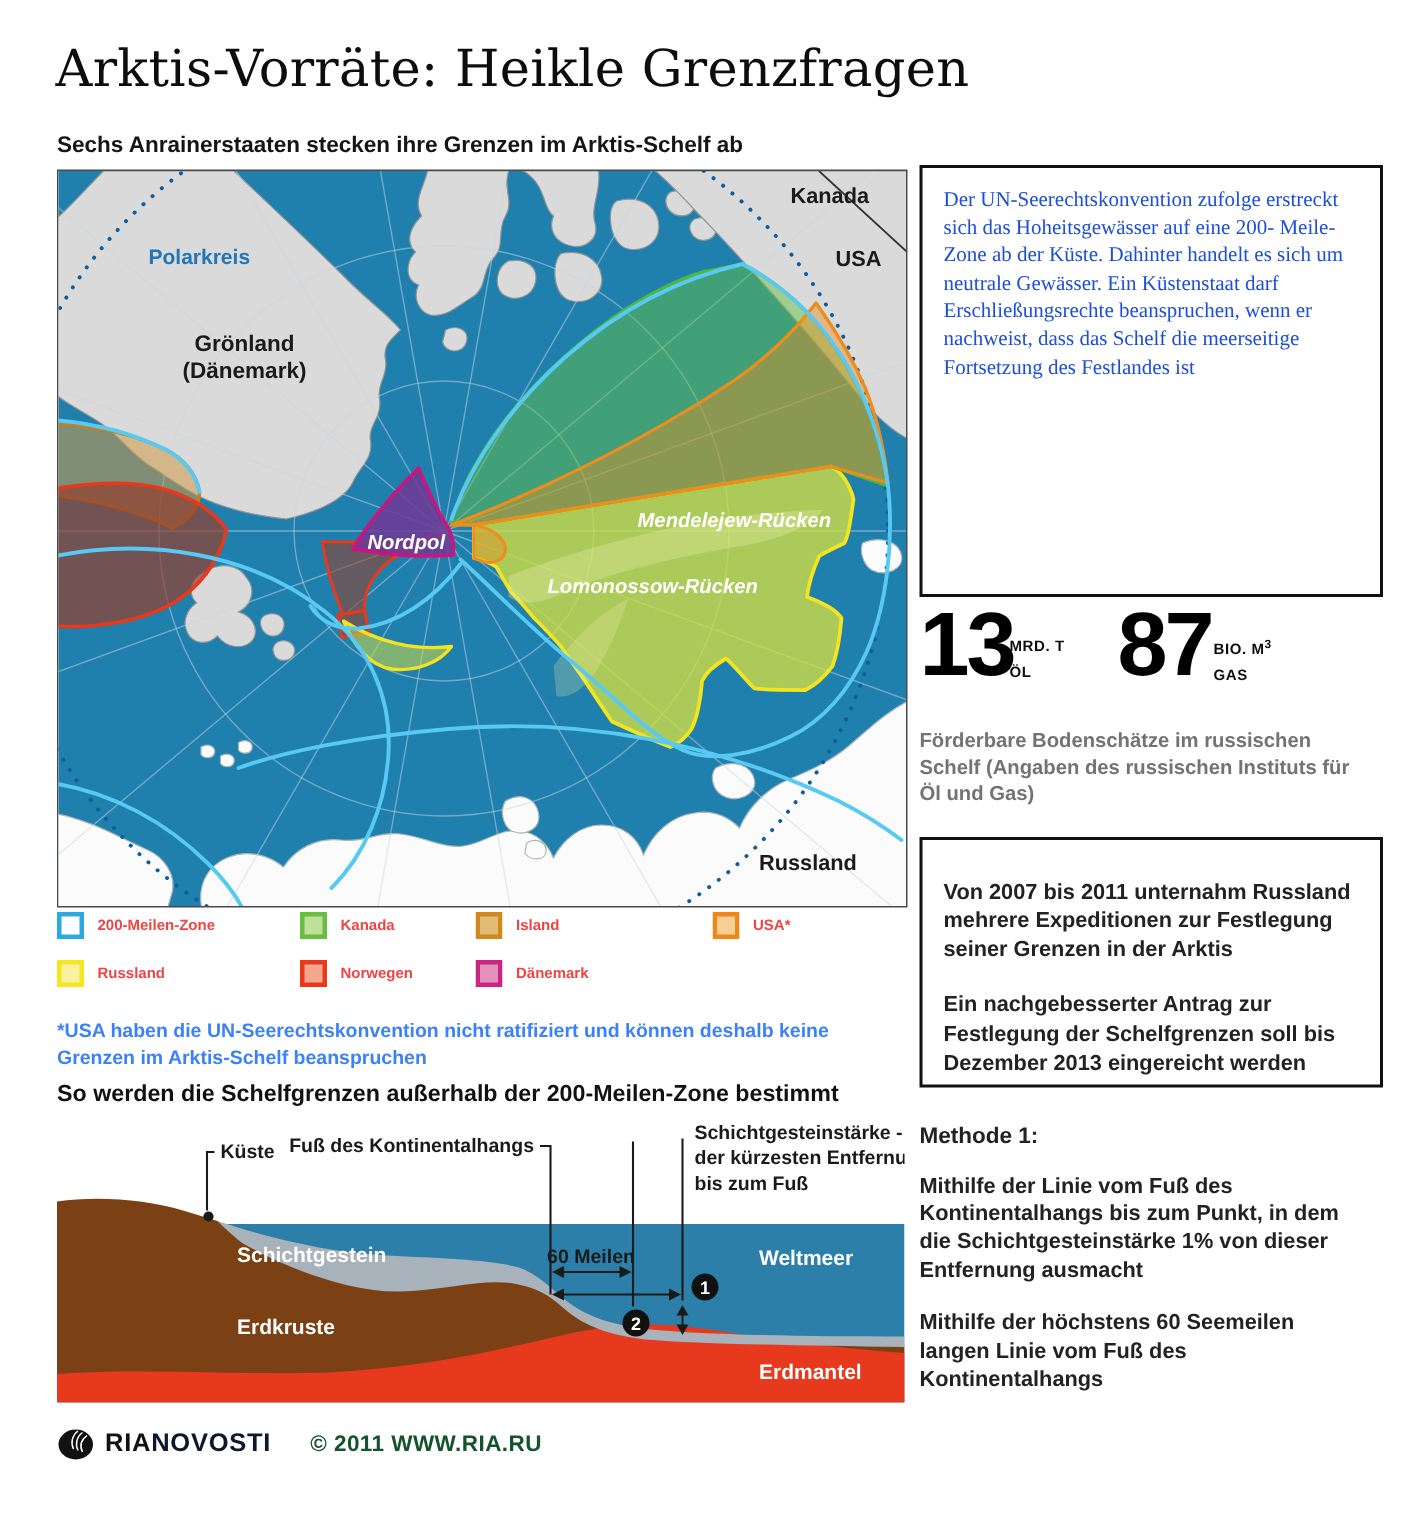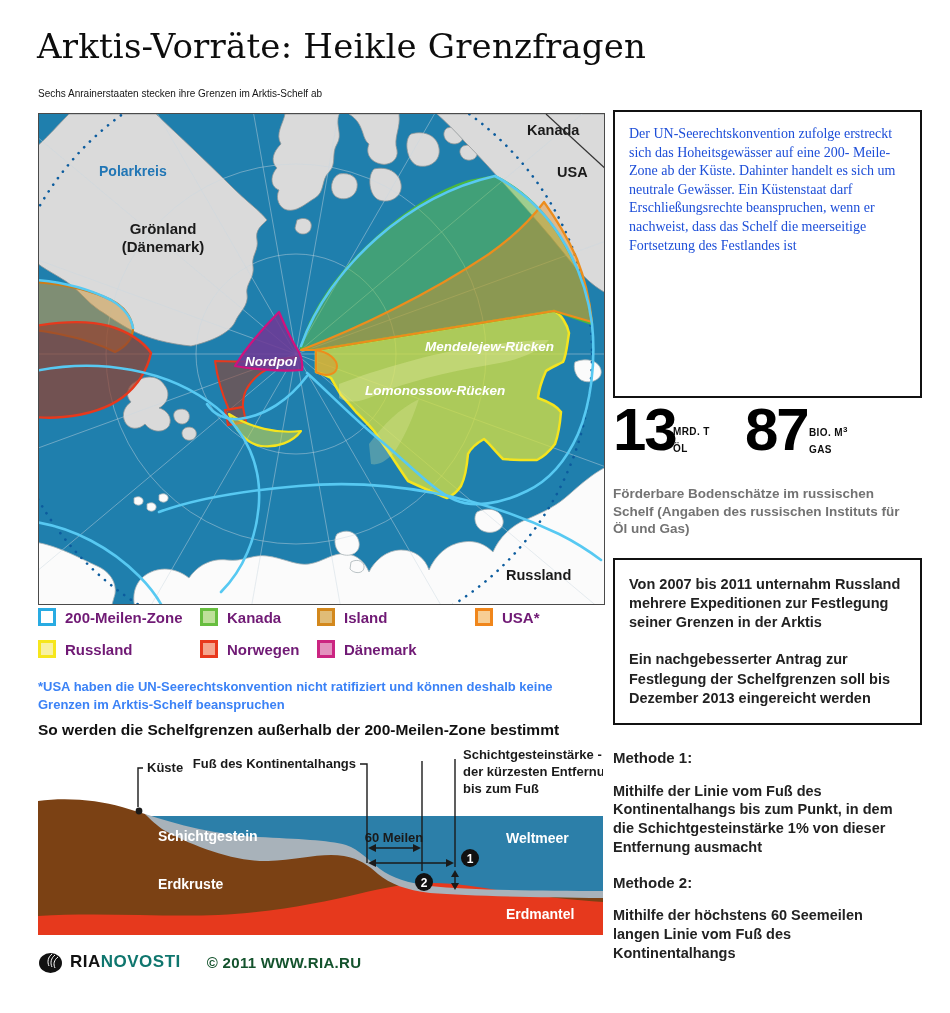--- a/index.html
+++ b/index.html
@@ -6,56 +6,56 @@
   body{
     width:950px;height:1013px;position:relative;background:#ffffff;
     font-family:"Liberation Sans",sans-serif;color:#1a1a1a;overflow:hidden;
   }
   .abs{position:absolute;}
   #title{
     left:37px;top:26px;width:880px;
     font-family:"DejaVu Serif","Liberation Serif",serif;
     font-size:34px;font-weight:400;letter-spacing:.2px;color:#0d0d0d;
   }
-  #subtitle{left:38px;top:88px;font-size:10px;font-weight:400;color:#151515;}
+  #subtitle{left:38px;top:88px;font-size:15px;font-weight:700;color:#151515;}
   #map-frame{left:38px;top:113px;width:565px;height:490px;border:1px solid #4a4a4a;}
   #map-frame svg{display:block;}
   
   #unclos-box{
     left:613px;top:110px;width:277px;height:258px;border:2px solid #111;
     padding:13px 14px;font-family:"Liberation Serif","DejaVu Serif",serif;
     font-size:14px;line-height:1.33;color:#1d4ed8;
   }
   #stats{left:613px;top:400px;width:307px;height:70px;}
   .stat-val{position:absolute;top:0;font-size:60px;font-weight:700;letter-spacing:-2px;line-height:1;color:#000000;}
   .stat-unit{position:absolute;top:23px;font-size:10px;font-weight:700;letter-spacing:.4px;line-height:1.7;color:#0d0d0d;}
   .stat-unit sup{font-size:8px;}
   #stats-caption{left:613px;top:485px;width:300px;font-size:13.5px;font-weight:600;line-height:1.3;color:#737373;}
   #expedition-box{
     left:613px;top:558px;width:277px;height:133px;border:2px solid #111;
     padding:15px 14px;font-size:14.5px;font-weight:700;line-height:1.32;color:#222;
   }
-  #expedition-box p{margin:0 0 18px 0;}
+  #expedition-box p{margin:11px 0 18px 0;}
   
   #legend{left:38px;top:607px;width:570px;height:60px;}
   .lg-item{position:absolute;display:flex;align-items:center;height:20px;}
   .lg-item svg{margin-right:9px;flex:0 0 auto;}
-  .lg-label{font-size:15px;font-weight:700;color:#701a75;}
+  .lg-label{font-size:10px;font-weight:700;color:#ef4444;}
   #footnote{left:38px;top:678px;width:565px;font-size:13px;font-weight:700;line-height:1.35;color:#3b82f6;}
   #section-title{left:38px;top:721px;font-size:15.5px;font-weight:700;color:#111;}
   #diagram{left:38px;top:745px;width:565px;height:190px;}
   
   #methods{left:613px;top:748px;width:300px;font-size:14.5px;line-height:1.3;color:#222;}
   .m-title{font-weight:700;font-size:15px;margin:0 0 14px 0;}
   .m-body{font-weight:600;margin:0 0 16px 0;}
   
   #footer{left:38px;top:949px;height:26px;display:flex;align-items:center;}
   #footer .brand{font-size:17px;font-weight:700;letter-spacing:.5px;margin-left:7px;}
   #footer .brand .ria{color:#111;}
-  #footer .brand .novosti{color:#0f766e;}
+  #footer .brand .novosti{color:#0f172a;}
   #footer .copy{font-size:15px;font-weight:700;margin-left:26px;color:#14532d;letter-spacing:.3px;}
   svg text{font-family:"Liberation Sans",sans-serif;}
 </style>
 </head>
 <body>
 
 <div id="title" class="abs">Arktis-Vorräte: Heikle Grenzfragen</div>
 <div id="subtitle" class="abs">Sechs Anrainerstaaten stecken ihre Grenzen im Arktis-Schelf ab</div>
 
 <div id="map-frame" class="abs">
@@ -299,21 +299,20 @@
   <g>
     <circle cx="386" cy="137" r="9" fill="#111111"></circle>
     <text x="386" y="141.5" font-size="12" font-weight="700" fill="#ffffff" text-anchor="middle">2</text>
   </g>
 </svg>
 </div>
 
 <div id="methods" class="abs">
   <p class="m-title">Methode 1:</p>
   <p class="m-body">Mithilfe der Linie vom Fuß des Kontinentalhangs bis zum Punkt, in dem die Schichtgesteinstärke 1% von dieser Entfernung ausmacht</p>
-  <p class="m-title">Methode 2:</p>
   <p class="m-body">Mithilfe der höchstens 60 Seemeilen langen Linie vom Fuß des Kontinentalhangs</p>
 </div>
 
 <div id="footer" class="abs">
   <svg width="25" height="25" viewBox="0 0 25 25">
     <ellipse cx="12.5" cy="13" rx="11.5" ry="10" fill="#111111"></ellipse>
     <g fill="none" stroke="#ffffff" stroke-width="1">
       <path d="M 14,4 C 10,7 9,12 11,16"></path>
       <path d="M 17,5 C 13,8 12,13 14,17"></path>
       <path d="M 20,7 C 16,10 15,14 17,18"></path>

